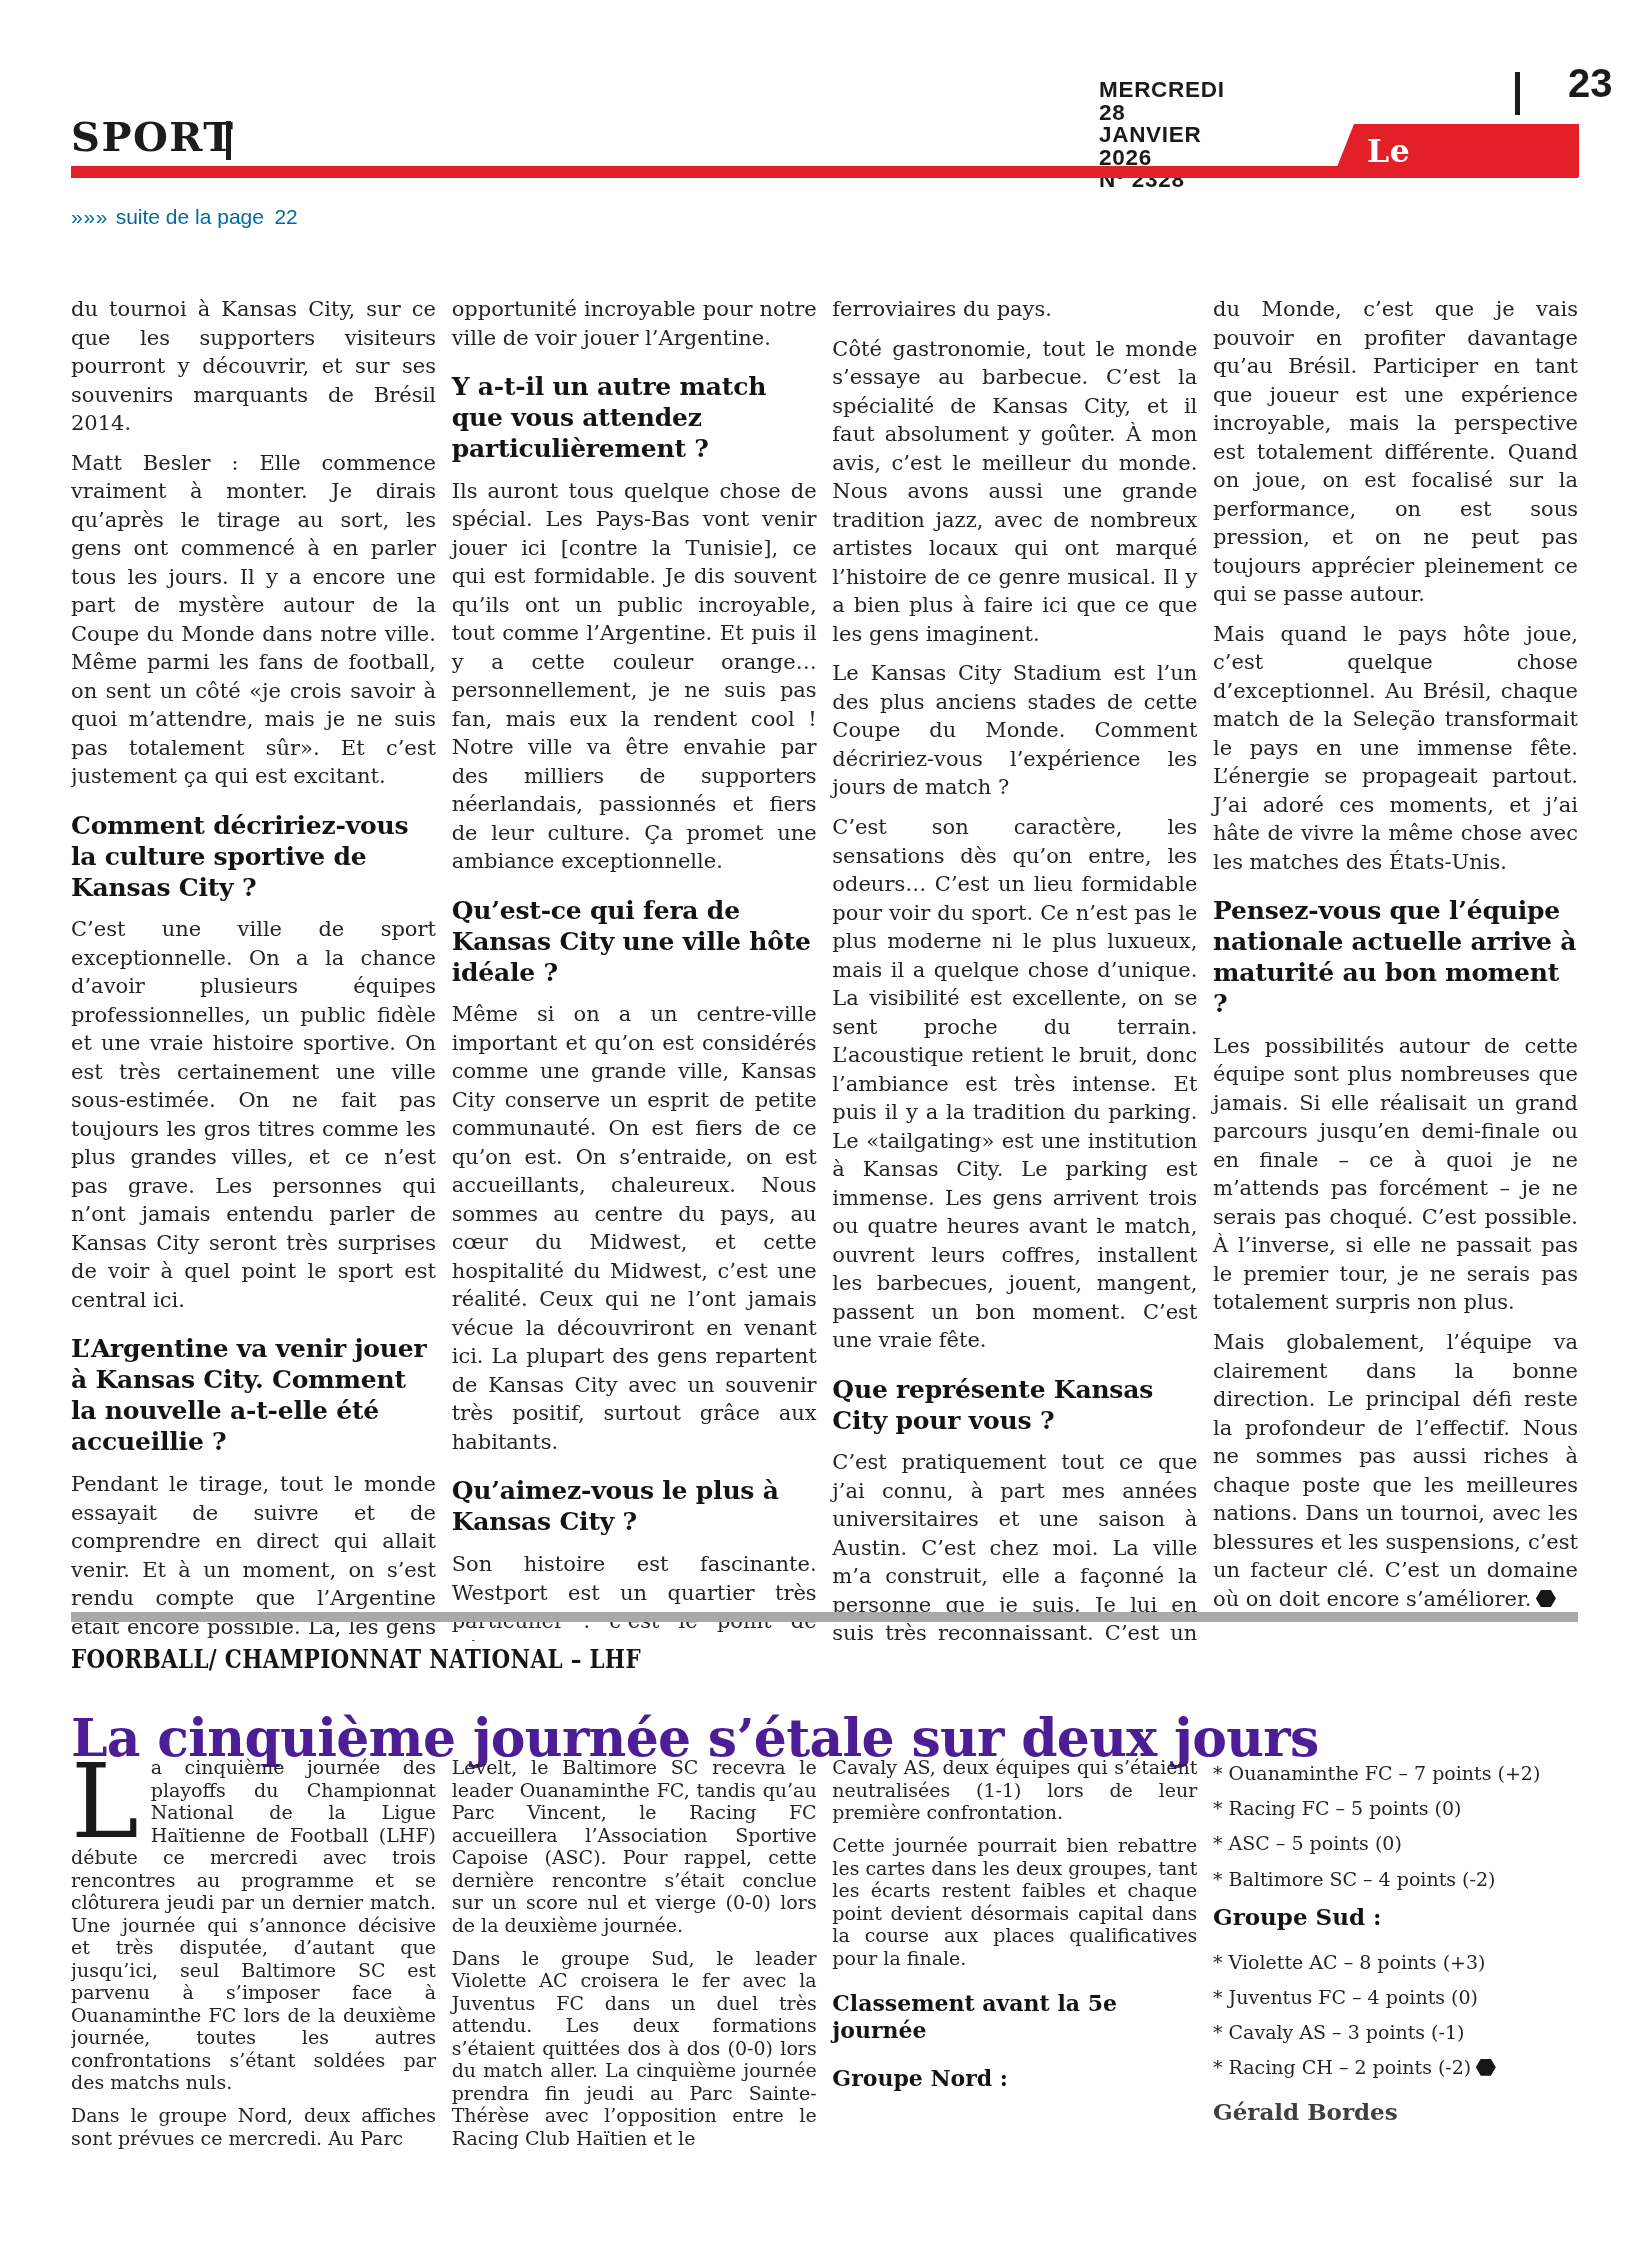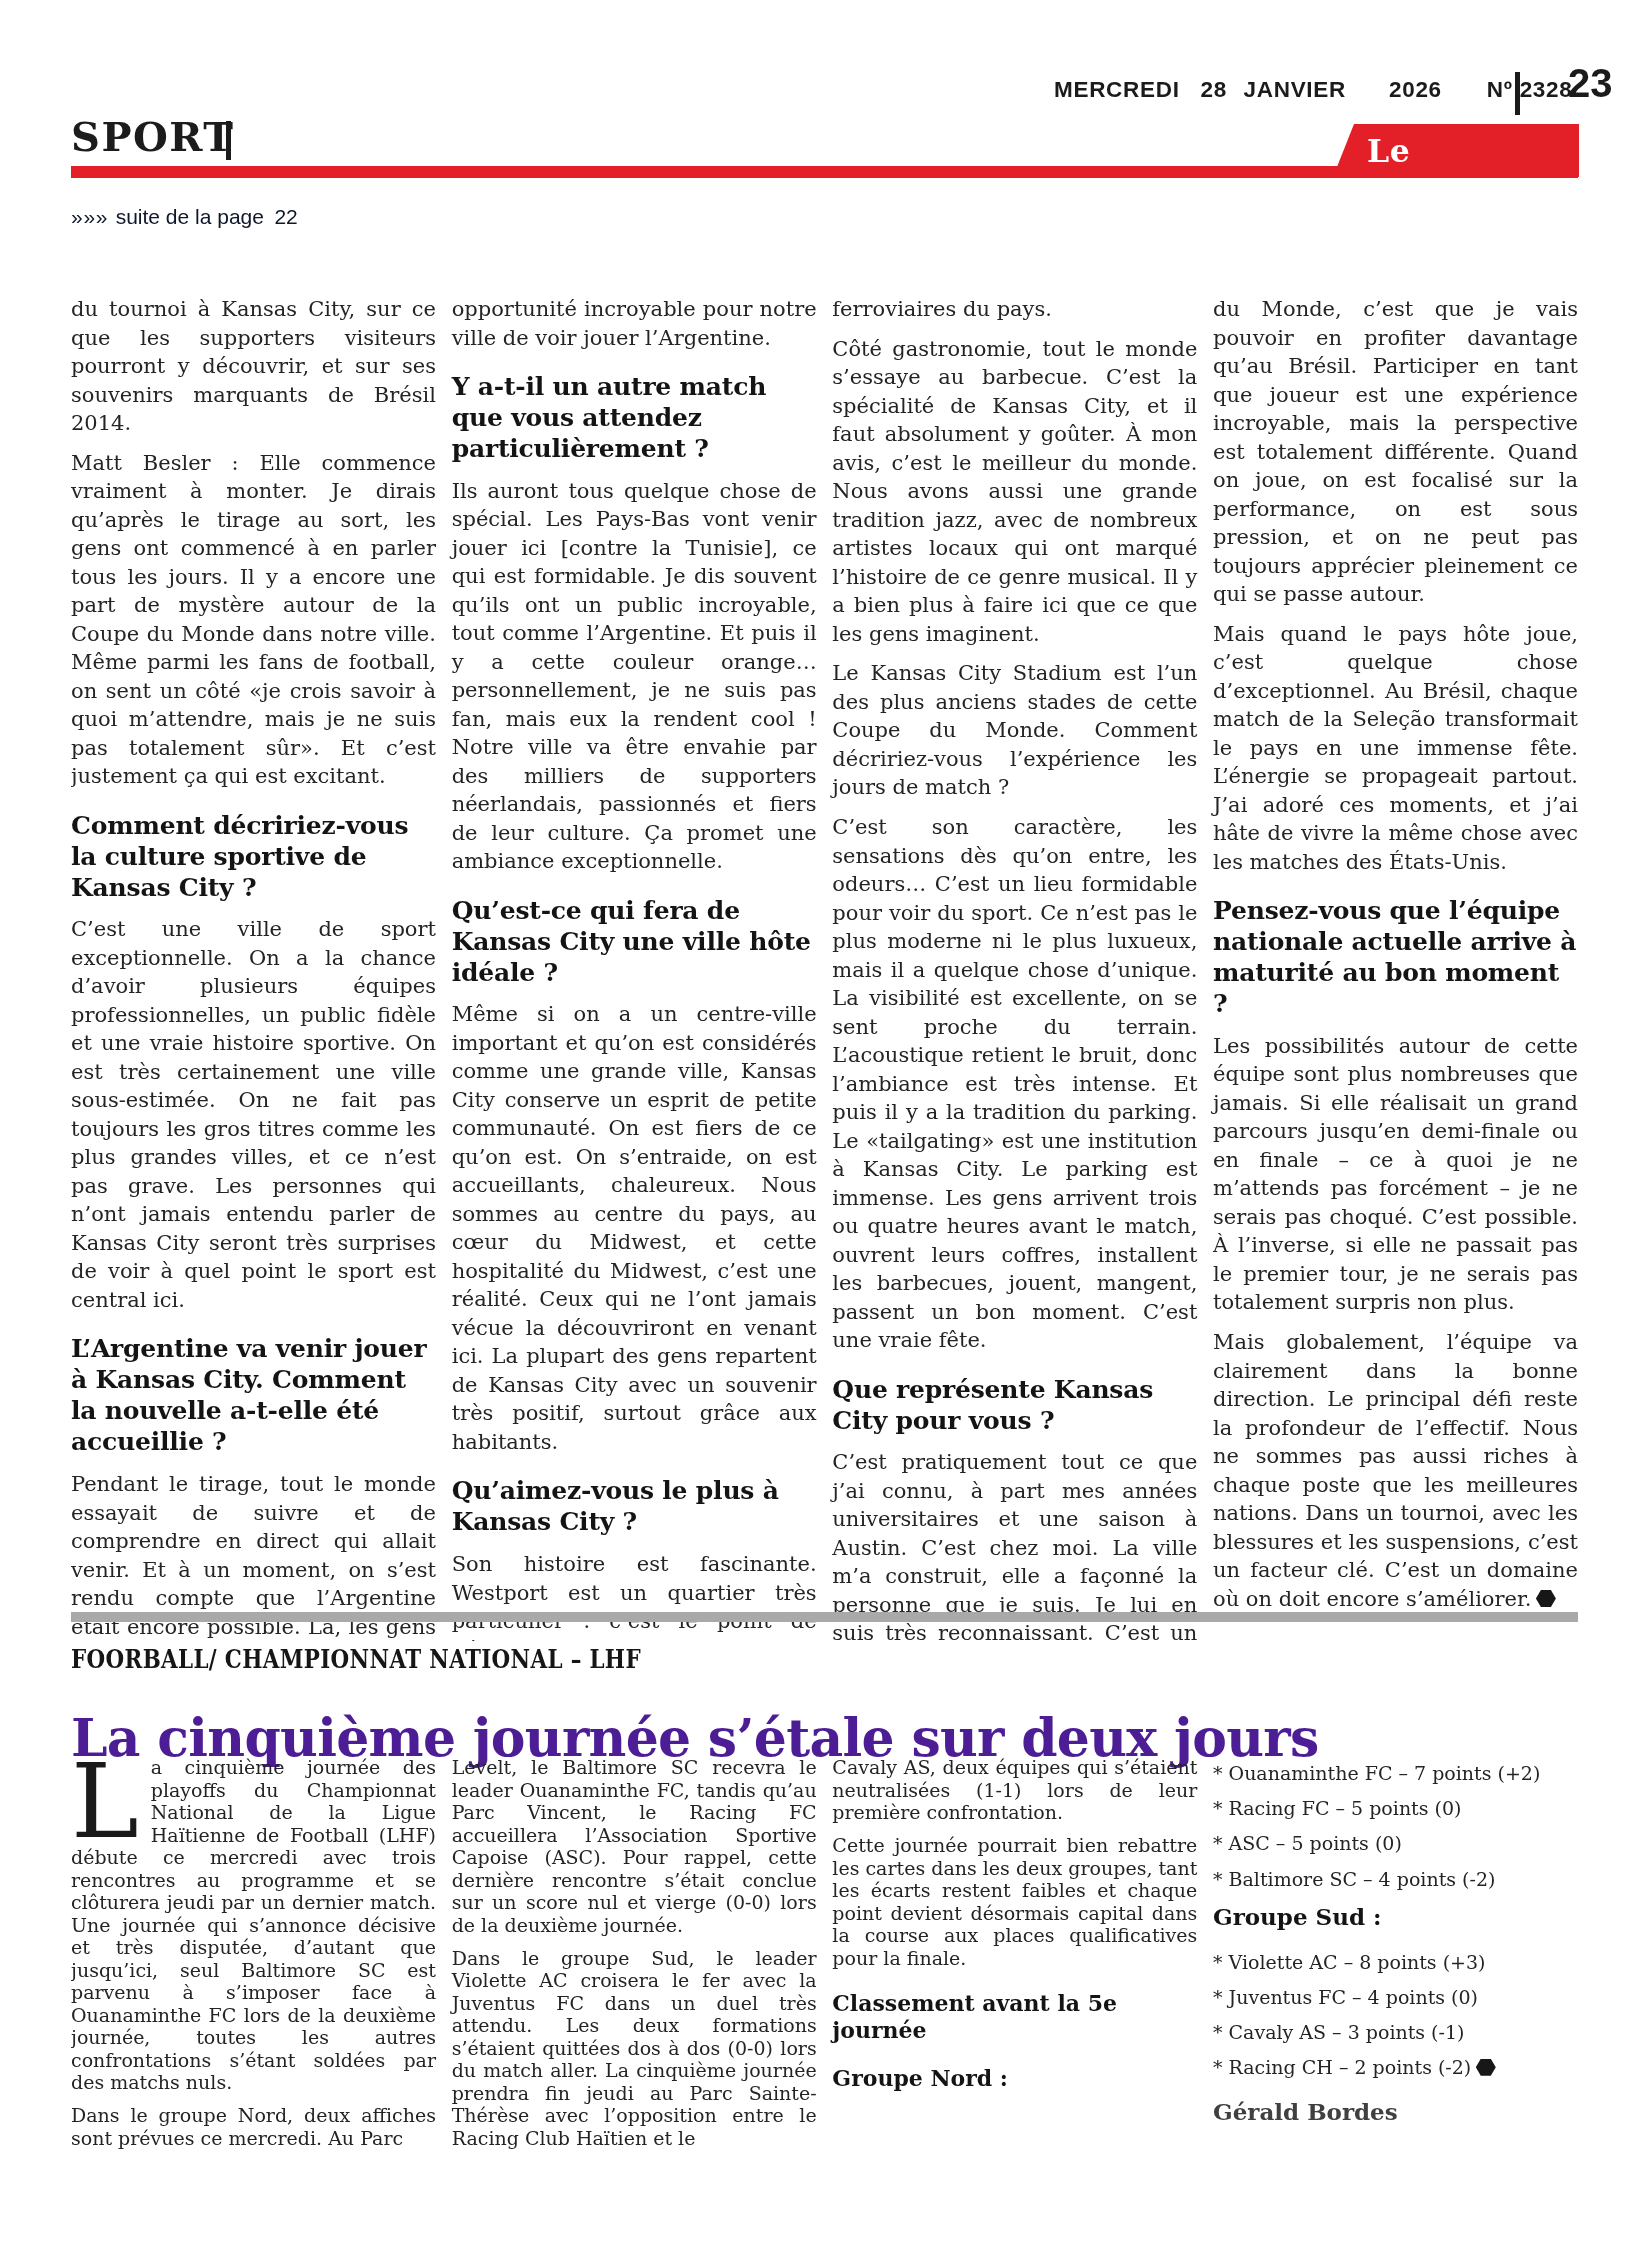--- a/index.html
+++ b/index.html
@@ -4,21 +4,21 @@
 <style>
   html,body{margin:0;padding:0;background:#ffffff;}
   .page{position:relative;width:1650px;height:2250px;background:#ffffff;overflow:hidden;
         font-family:"DejaVu Serif",serif;color:#242424;}
 
   
   .section-label{position:absolute;left:71px;top:117px;font:700 40px/1 "DejaVu Serif",serif;
                  letter-spacing:1.5px;color:#1c1c1c;}
   .section-bar{position:absolute;left:226px;top:121px;width:4.5px;height:39px;background:#1c1c1c;}
   .dateline{position:absolute;left:1054px;top:79px;display:flex;align-items:baseline;
-            font:700 22.5px/1 "Liberation Sans",sans-serif;color:#1b1b1b;letter-spacing:0.7px;}
+            font:700 22.5px/1 "Liberation Sans",sans-serif;color:#1b1b1b;letter-spacing:0.7px;flex-direction:column;}
   .dateline .d-day{margin-left:21px;}
   .dateline .d-month{margin-left:16.5px;}
   .dateline .d-year{margin-left:43px;}
   .dateline .d-issue{margin-left:45px;}
   .pageno-bar{position:absolute;left:1515px;top:72px;width:4.5px;height:43px;background:#1b1b1b;}
   .page-number{position:absolute;left:1568px;top:63px;font:700 40px/1 "Liberation Sans",sans-serif;color:#1b1b1b;}
   .brand-banner{position:absolute;left:1333px;top:124px;width:246px;height:53px;
                 clip-path:polygon(21px 0,100% 0,100% 100%,0 100%);}
   .brand-banner span{display:block;padding-left:34px;font:700 31.5px/53px "DejaVu Serif",serif;
                      color:#ffffff;letter-spacing:0.7px;}
@@ -75,21 +75,21 @@
     <span class="d-issue">Nº 2328</span>
   </div>
   <div class="pageno-bar"></div>
   <div class="page-number">23</div>
 
   <div class="brand-banner" style="background: rgb(227, 32, 40);">
     <span>Le National</span>
   </div>
   <div class="red-rule" style="background: rgb(227, 32, 40);"></div>
 
-  <div class="continuation" style="color: #0f172a;">
+  <div class="continuation" style="color: #0369a1;">
     <span class="marker">»»»</span><span>suite de la page</span><span class="pg">22</span>
   </div>
 
   <div class="icols">
     <div class="col">
       <p>du tournoi à Kansas City, sur ce que les supporters visiteurs pourront y découvrir, et sur ses souvenirs marquants de Brésil 2014.</p>
       <p>Matt Besler : Elle commence vraiment à monter. Je dirais qu’après le tirage au sort, les gens ont commencé à en parler tous les jours. Il y a encore une part de mystère autour de la Coupe du Monde dans notre ville. Même parmi les fans de football, on sent un côté «je crois savoir à quoi m’attendre, mais je ne suis pas totalement sûr». Et c’est justement ça qui est excitant.</p>
       <h2>Comment décririez-vous la culture sportive de Kansas City ?</h2>
       <p>C’est une ville de sport exceptionnelle. On a la chance d’avoir plusieurs équipes professionnelles, un public fidèle et une vraie histoire sportive. On est très certainement une ville sous-estimée. On ne fait pas toujours les gros titres comme les plus grandes villes, et ce n’est pas grave. Les personnes qui n’ont jamais entendu parler de Kansas City seront très surprises de voir à quel point le sport est central ici.</p>
       <h2>L’Argentine va venir jouer à Kansas City. Comment la nouvelle a-t-elle été accueillie ?</h2>

